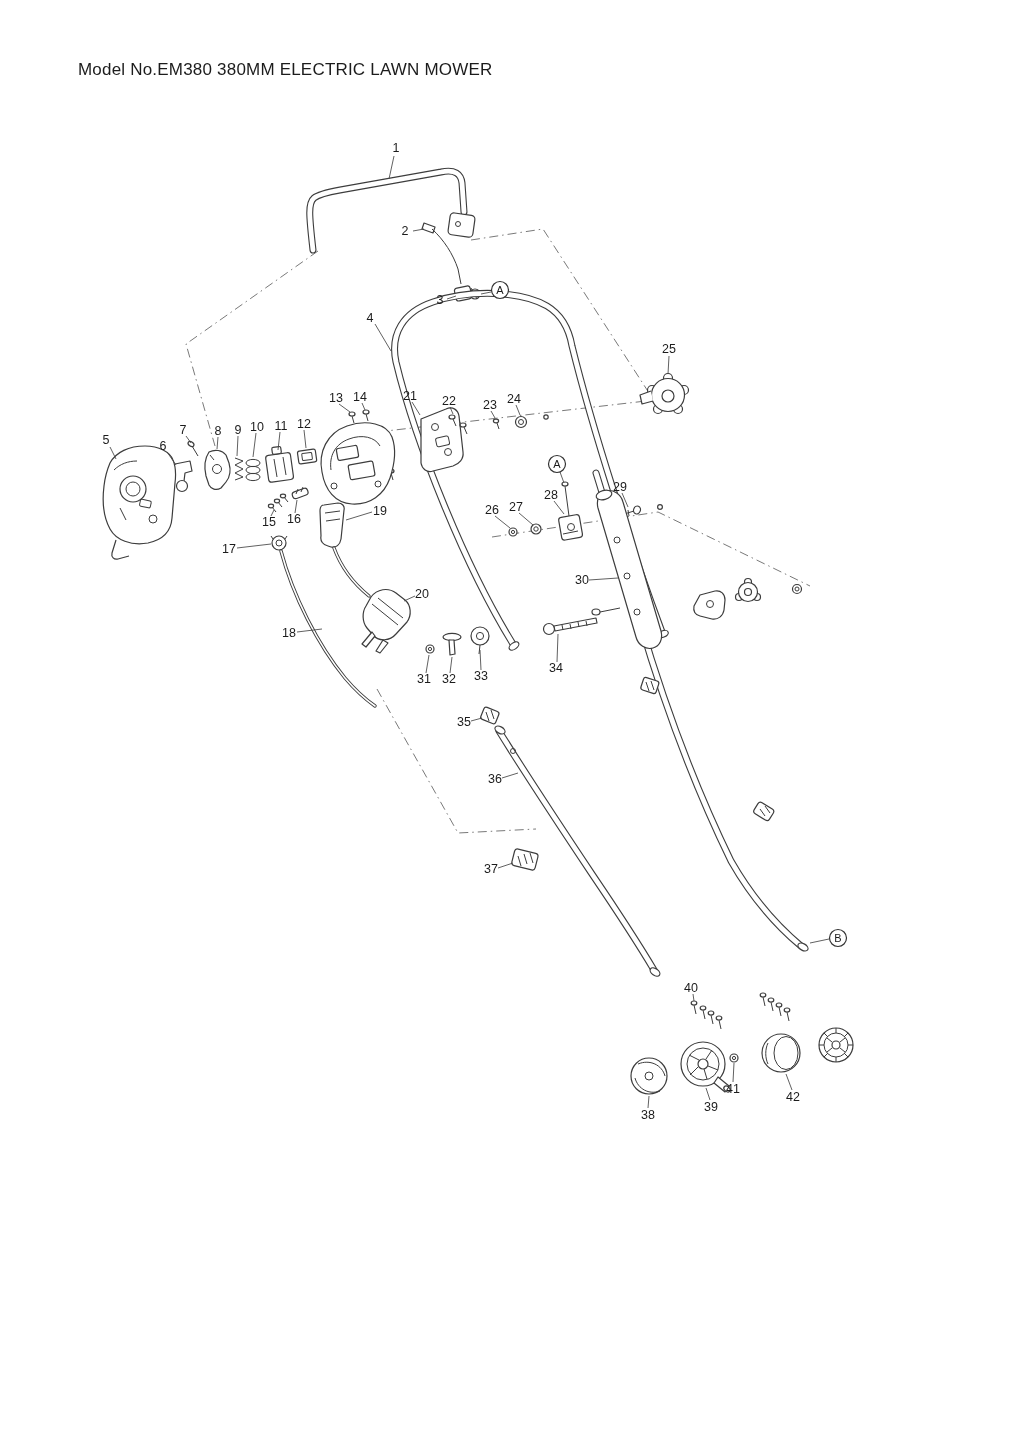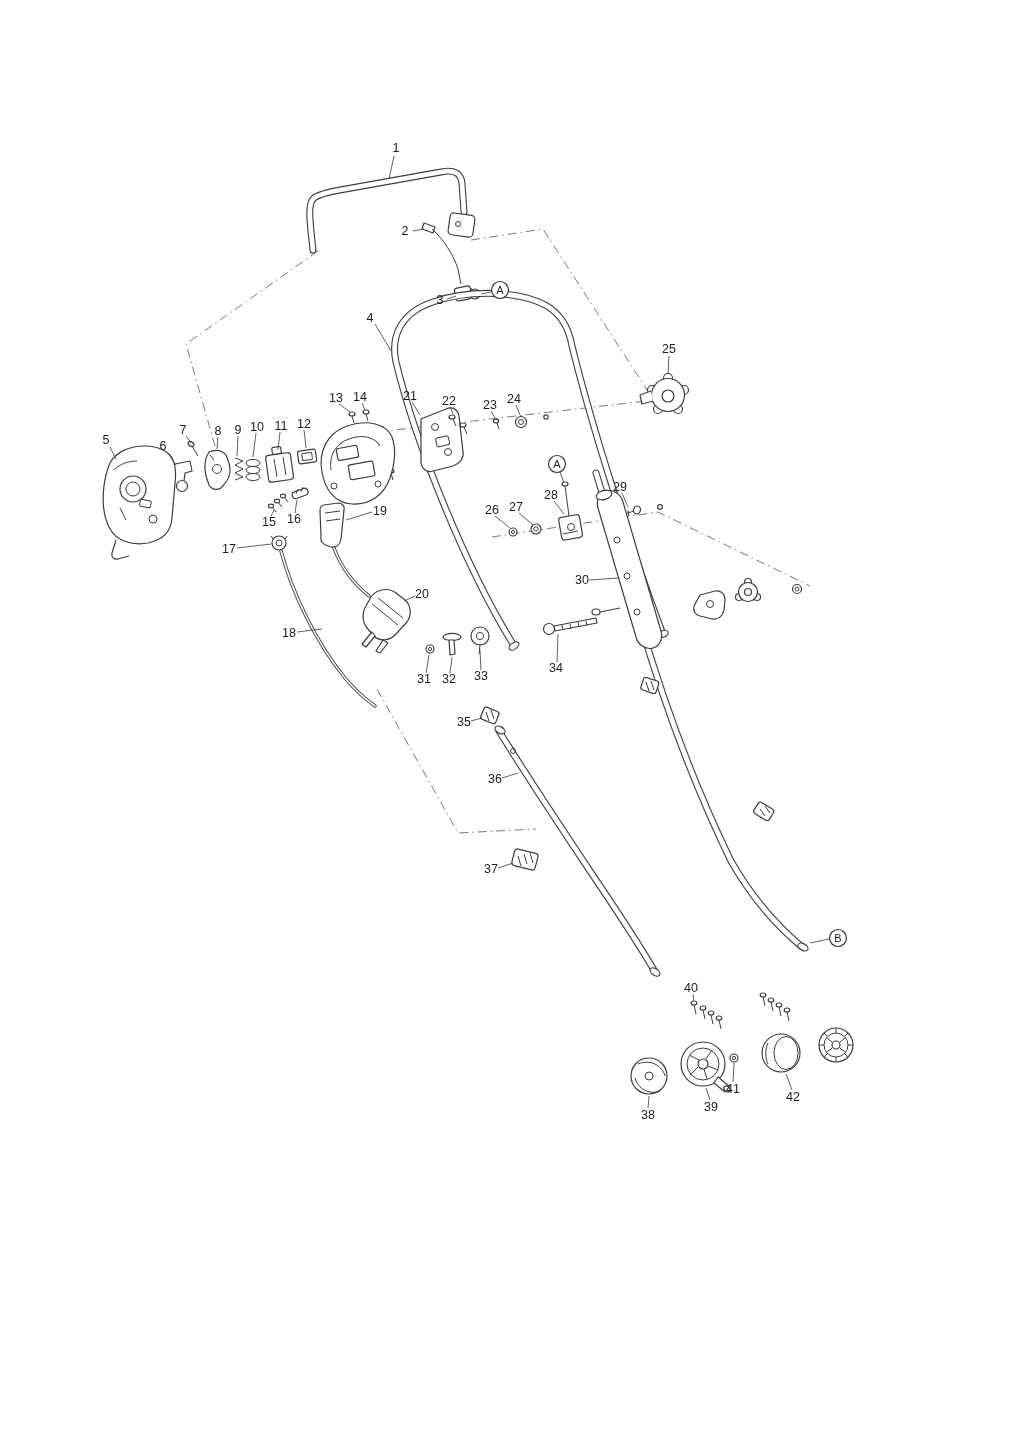--- a/index.html
+++ b/index.html
@@ -17,20 +17,21 @@
   .dashdot { fill:none; stroke:#6a6a6a; stroke-width:.9; stroke-dasharray:9 4 1.5 4; }
   .leader { stroke:#444; stroke-width:.85; }
   .part-num { font-family:"Liberation Sans",sans-serif; font-size:12.5px; fill:#1c1c1c; text-anchor:middle; }
   .callout-circle { fill:#fff; stroke:#333; stroke-width:1.2; }
   .callout-letter { font-family:"Liberation Sans",sans-serif; font-size:11px; fill:#1c1c1c; text-anchor:middle; }
 </style>
 </head>
 <body>
 
 <div class="page">
+  <div class="title">Model No.EM380 380MM ELECTRIC LAWN MOWER</div>
 
   <svg id="diagram-svg" class="diagram" width="1024" height="1449" viewBox="0 0 1024 1449">
 
     <g>
       <path class="dashdot" d="M318,251 L186,344 L215,446"></path>
       <path class="dashdot" d="M471,240 L543,229 L651,396"></path>
       <path class="dashdot" d="M360,434 L646,401"></path>
       <path class="dashdot" d="M492,537 L658,512 L810,586"></path>
       <path class="dashdot" d="M377,689 L458,833 L536,829"></path>
     </g>

